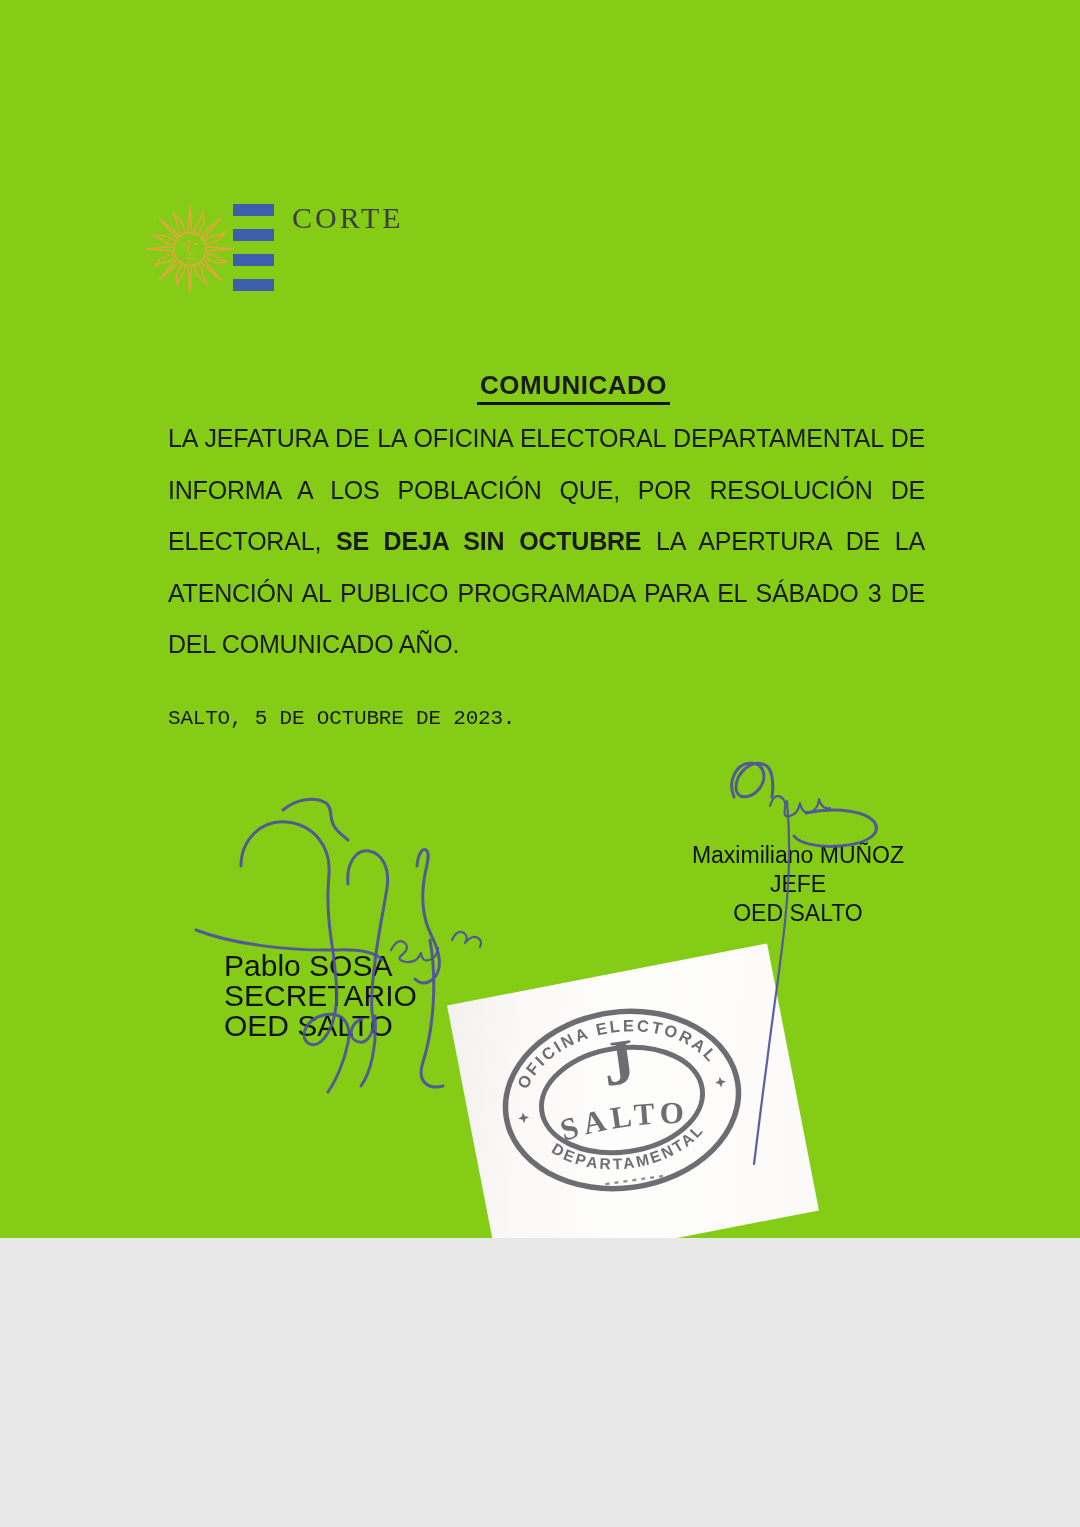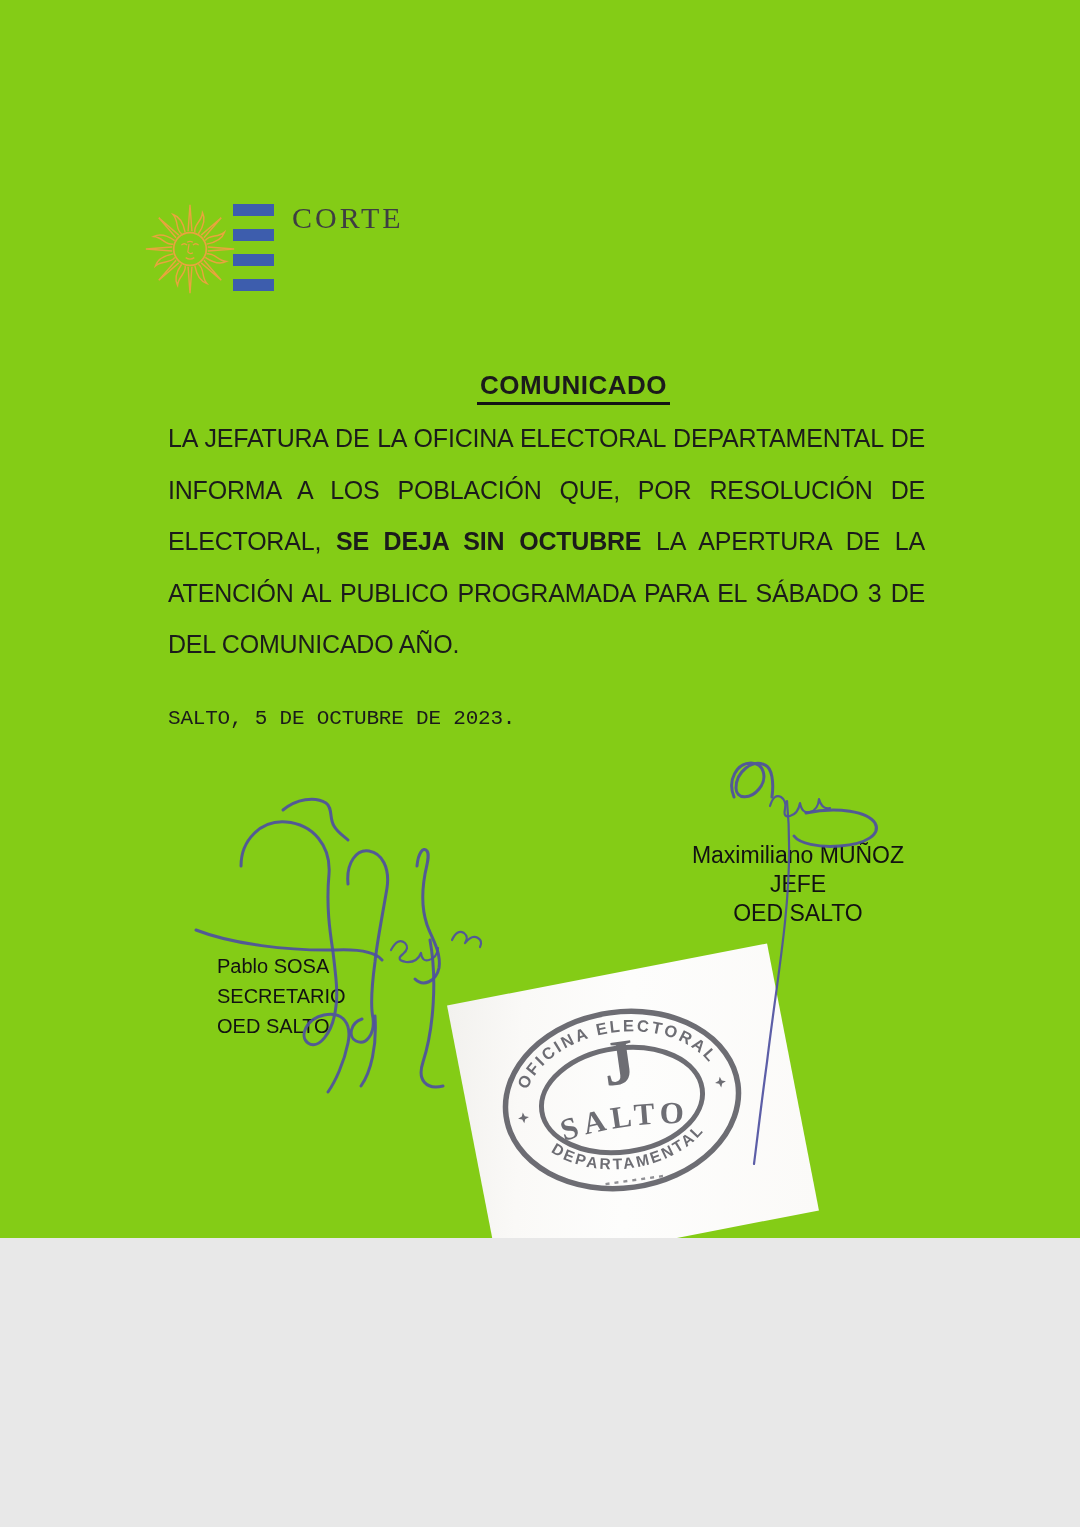--- a/index.html
+++ b/index.html
@@ -23,21 +23,21 @@
   .body-par{position:absolute;left:168px;top:413px;width:757px;
     font-size:25px;letter-spacing:-0.2px;color:#1b1b1b;}
   .jline{height:51.6px;line-height:51.6px;overflow:hidden;text-align:justify;}
   .jline.just::after{content:"";display:inline-block;width:100%;height:0;}
   .jline .u{text-decoration-thickness:2.5px;text-underline-offset:6px;}
   .jline .b{font-weight:700;}
   .dateline{position:absolute;left:168px;top:707px;font-size:21px;letter-spacing:-0.2px;font-family:Liberation Mono, monospace;}
   
   .sig-right{position:absolute;left:638px;top:818px;width:320px;text-align:center;
     font-size:23px;line-height:29px;color:#121212;margin-top:23px;}
-  .sig-left{position:absolute;left:217px;top:951px;font-size:20px;line-height:30px;color:#121212;}
+  .sig-left{position:absolute;left:224px;top:951px;font-size:30px;line-height:30px;color:#121212;}
   
   .stamp-backdrop{position:absolute;left:470px;top:972px;width:326px;height:272px;
     transform:rotate(-11deg);
     background:linear-gradient(103deg,#f2f1ee 0%,#faf9f7 20%,#fdfdfc 48%,#fbfaf8 100%);}
   .stamp-svg{position:absolute;left:452px;top:953px;width:340px;height:300px;}
   .stamp-svg text{fill:var(--stampink,#52525a);}
   
   .ink-svg{position:absolute;left:0;top:0;width:1080px;height:1527px;pointer-events:none;}
   .ink-svg path{fill:none;stroke:var(--ink,#4e509f);stroke-width:3;
     stroke-linecap:round;stroke-linejoin:round;opacity:.92;}

